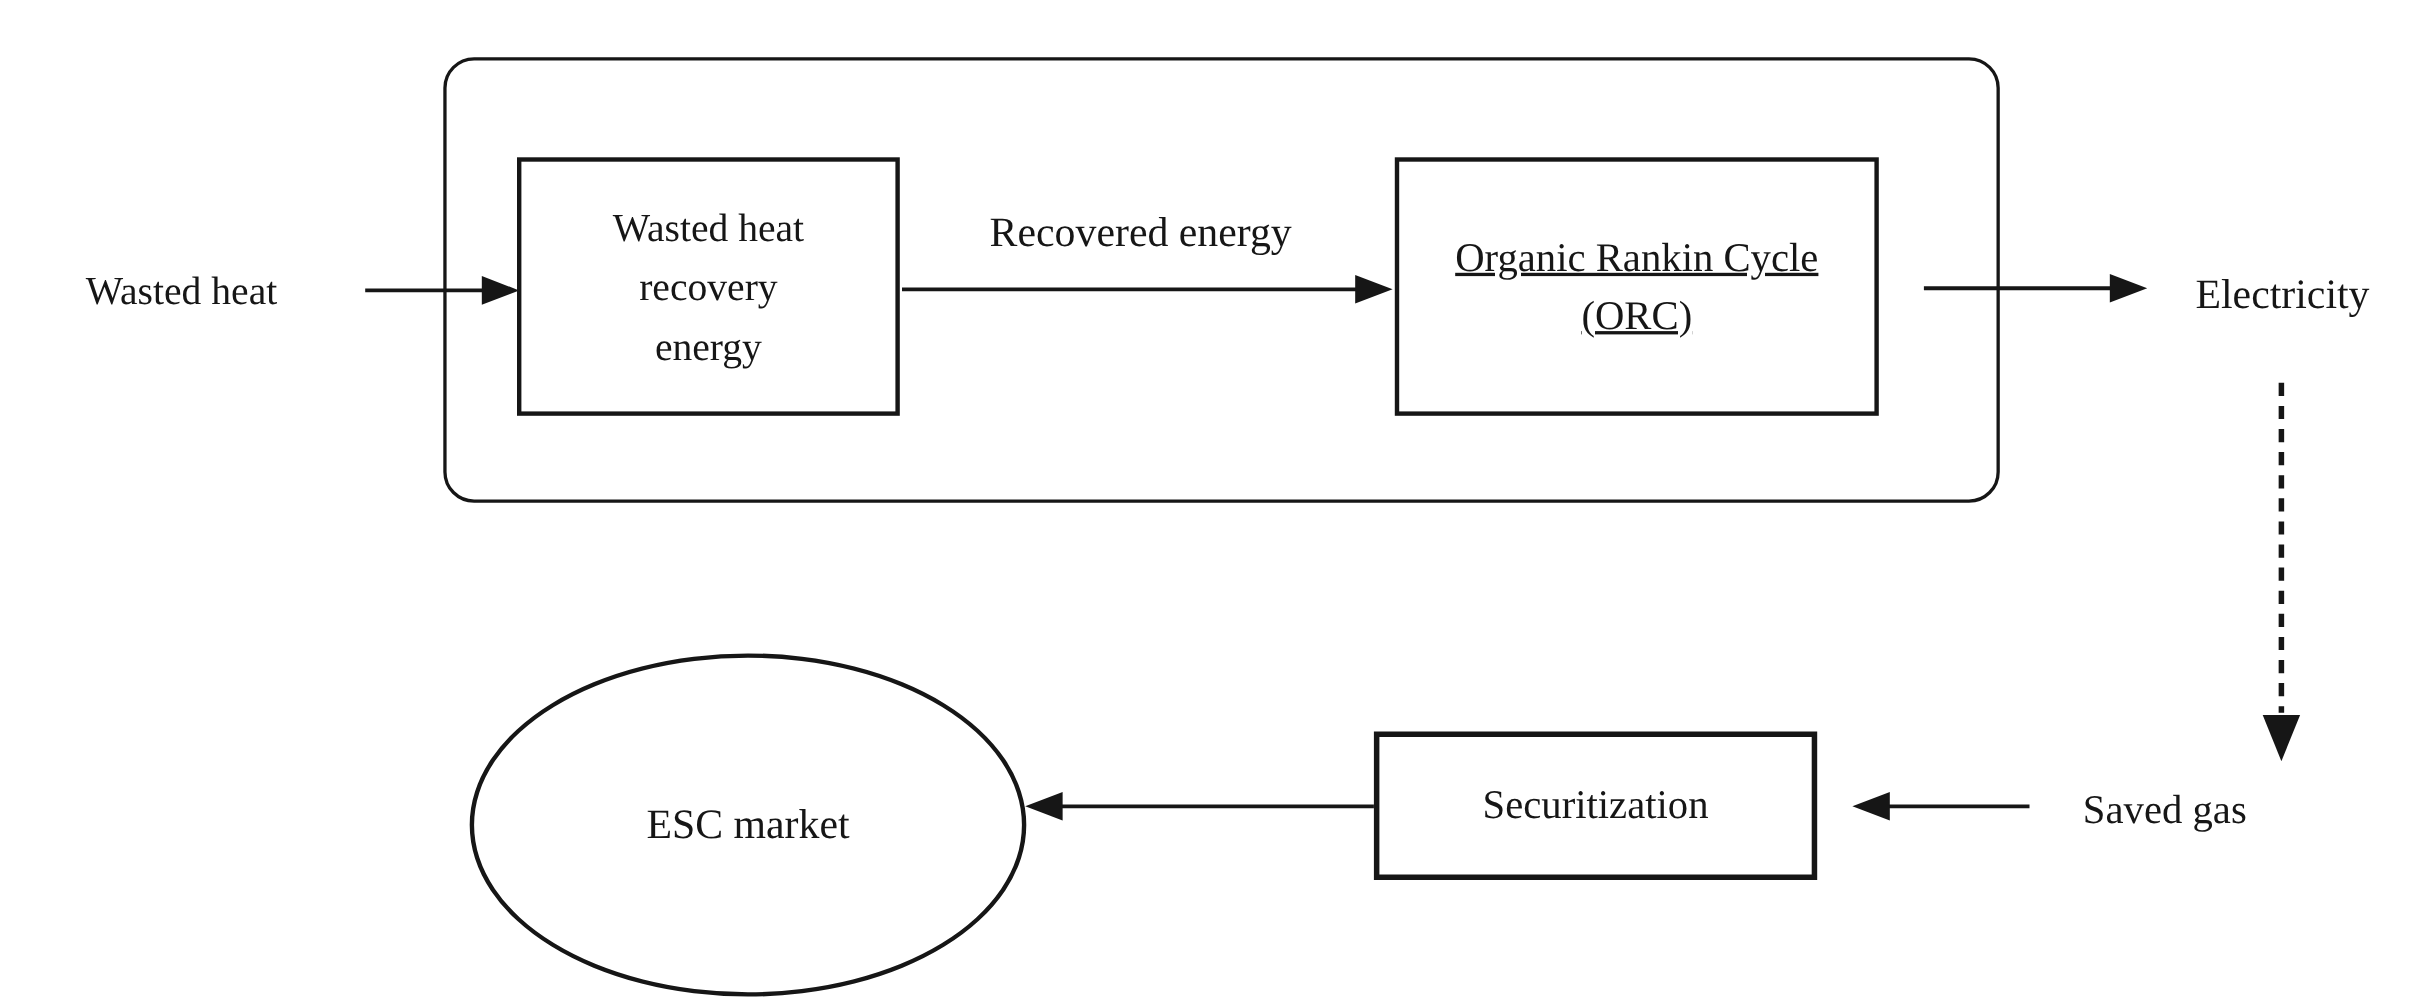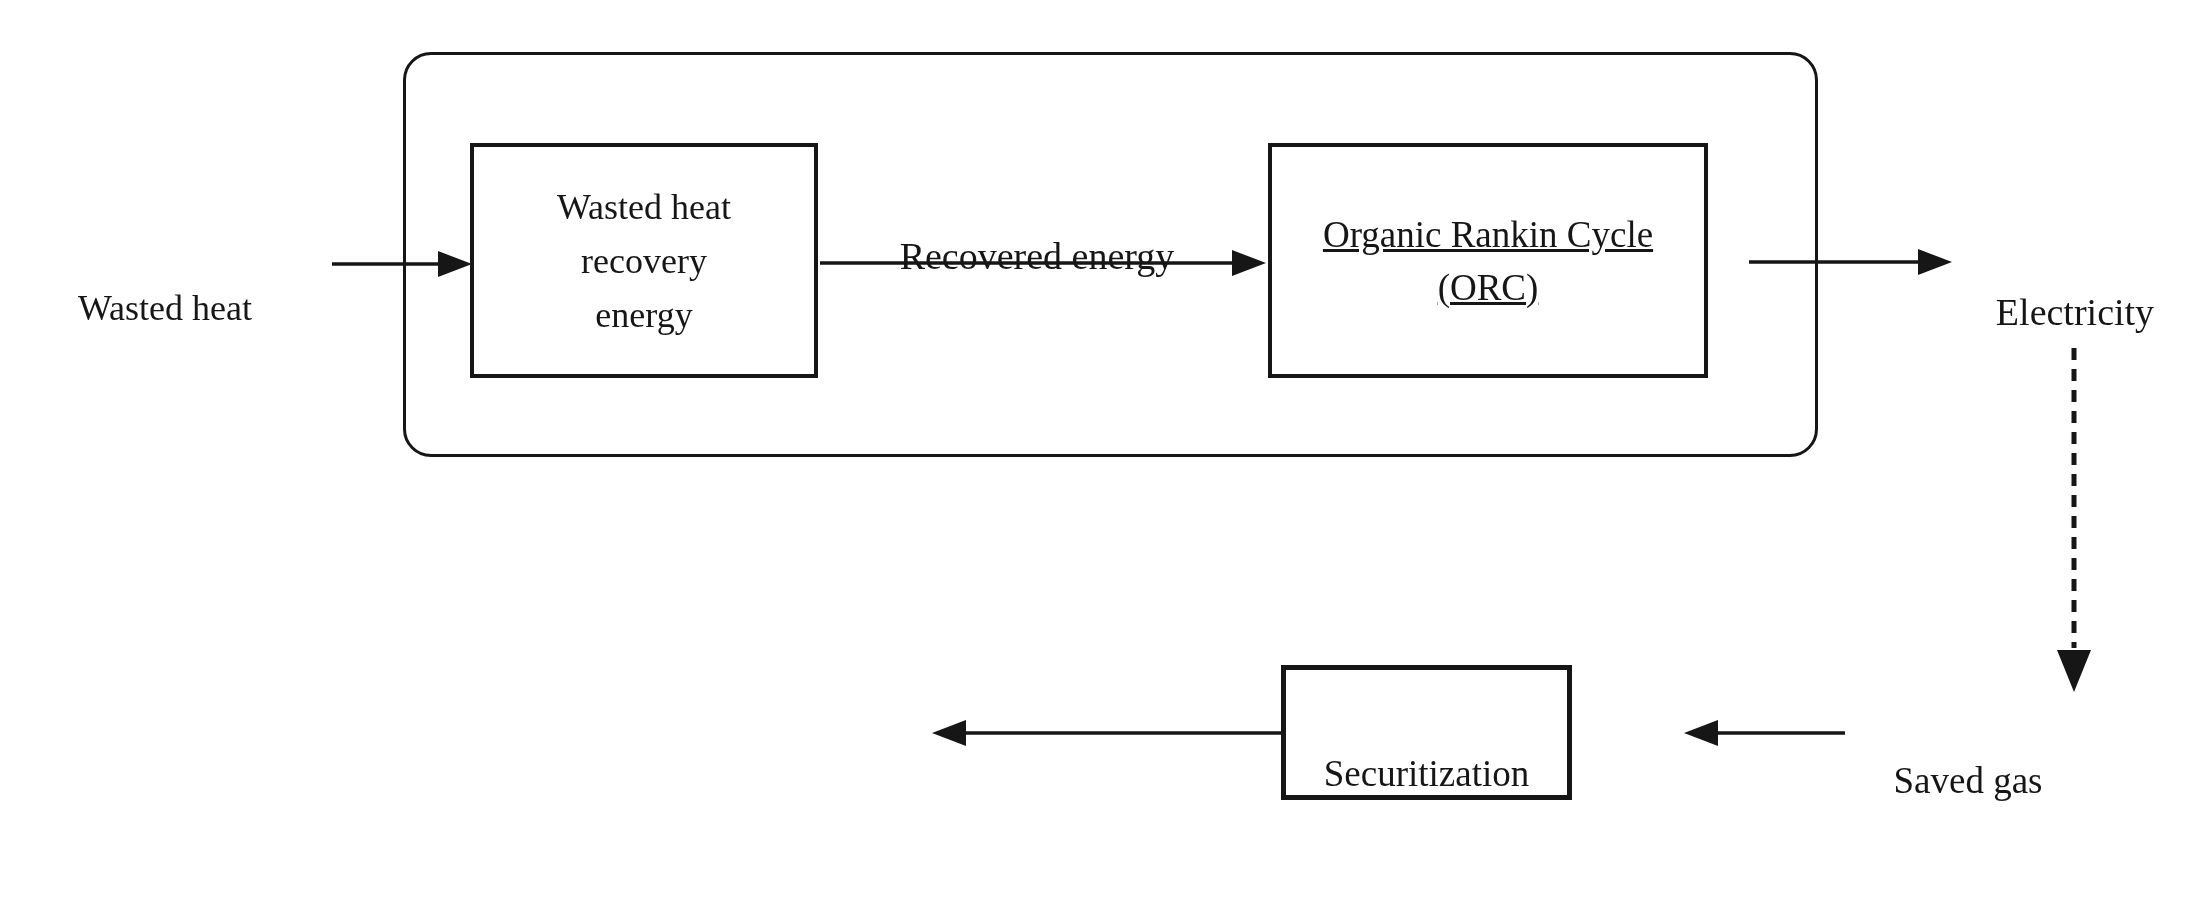--- a/index.html
+++ b/index.html
@@ -73,43 +73,41 @@
     left: 1268px;
     top: 143px;
     width: 440px;
     height: 235px;
     border: 4px solid #161616;
     font-size: 37px;
     line-height: 53px;
     text-decoration: underline;
   }
   .box-securitization {
-    left: 1281px;
+    left: 1249px;
     top: 665px;
-    width: 291px;
+    width: 403px;
     height: 135px;
     border: 5px solid #161616;
     font-size: 37px;
-    justify-content: flex-end;
   }
   .ellipse-esc {
     left: 427px;
     top: 594px;
     width: 506px;
     height: 312px;
     border: 4px solid #161616;
     border-radius: 50%;
     font-size: 38px;
   }
   .flabel {
     position: absolute;
     text-align: center;
     white-space: nowrap;
     line-height: 46px;
-    margin-top: 44px;
   }
   .lbl-wasted-heat {
     left: 35px;
     top: 241px;
     width: 260px;
     font-size: 36px;
   }
   .lbl-recovered-energy {
     left: 862px;
     top: 189px;
@@ -179,14 +177,17 @@
   </div>
 
   <div class="flabel lbl-saved-gas">Saved gas</div>
 
   <div class="flabel lbl-electricity">Electricity</div>
 
   <div class="node box-securitization">
     <span class="nline">Securitization</span>
   </div>
 
+  <div class="node ellipse-esc">
+    <span class="nline">ESC market</span>
+  </div>
 
 </div>
 
 </body></html>

